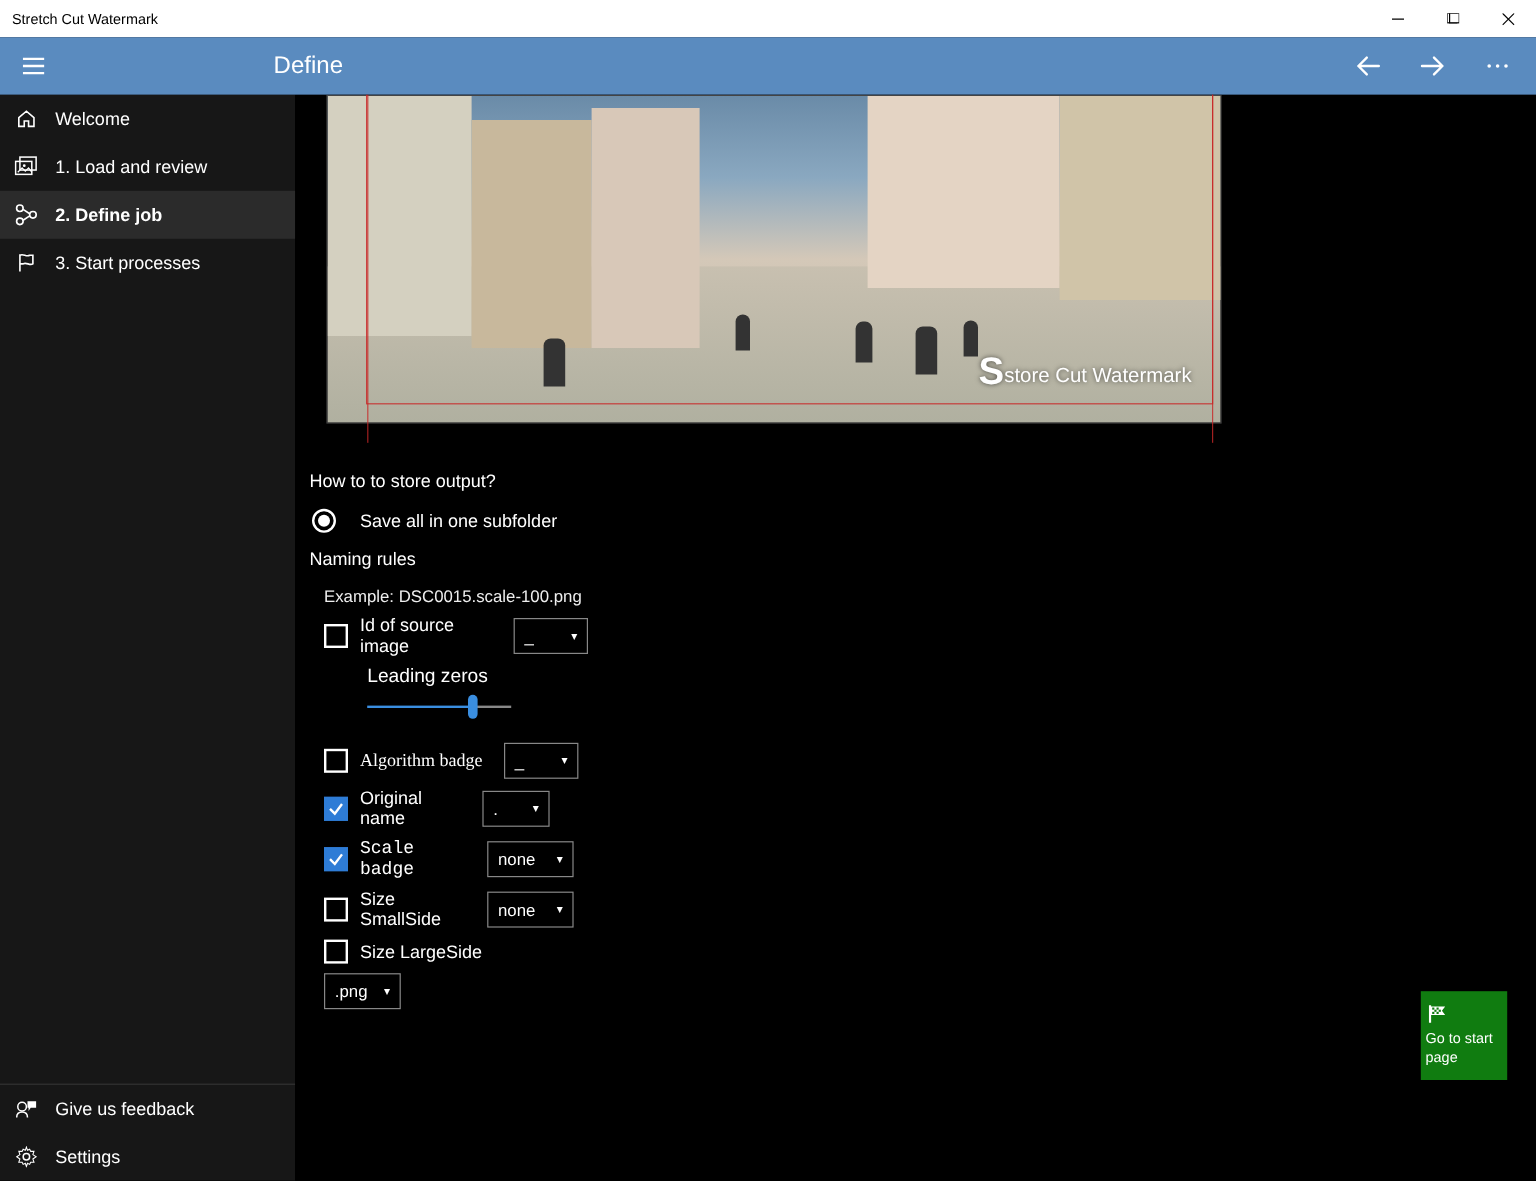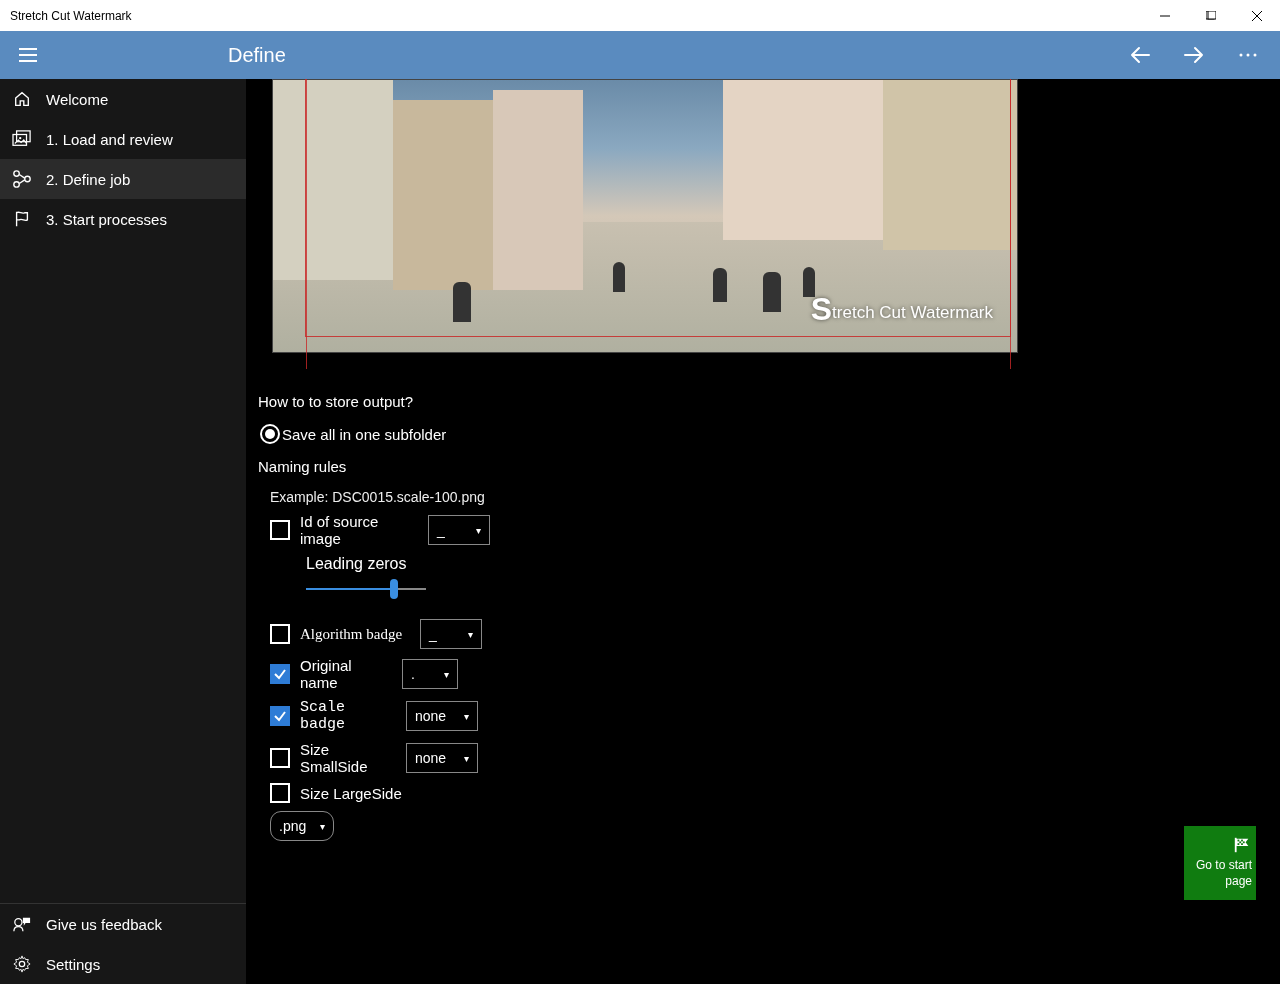--- a/index.html
+++ b/index.html
@@ -82,21 +82,21 @@
     display: flex;
     align-items: center;
     height: 40px;
     padding-left: 12px;
     gap: 14px;
     font-size: 15px;
     cursor: pointer;
   }
   .sidebar .nav-item.active {
     background: #2b2b2b;
-    font-weight: 400;
+    font-weight: 700;
   }
   .sidebar .nav-icon-sb {
     width: 20px;
     height: 20px;
     display: flex;
     align-items: center;
     justify-content: center;
     flex-shrink: 0;
   }
   .sidebar .bottom {
@@ -159,21 +159,21 @@
     color: #fff;
     font-size: 15px;
   }
   .form .section-label {
     margin-bottom: 14px;
     font-size: 15px;
   }
   .radio-row {
     display: flex;
     align-items: center;
-    gap: 2px;
+    gap: 20px;
     margin: 4px 0 8px 2px;
     font-size: 15px;
   }
   .radio {
     width: 20px;
     height: 20px;
     border: 2px solid #fff;
     border-radius: 50%;
     display: flex;
     align-items: center;
@@ -234,21 +234,21 @@
   .go-start {
     position: absolute;
     right: 24px;
     bottom: 84px;
     width: 72px;
     height: 74px;
     background: #107c10;
     color: #fff;
     display: flex;
     flex-direction: column;
-    align-items: flex-end;
+    align-items: flex-start;
     justify-content: center;
     font-size: 12px;
     text-align: center;
     line-height: 1.3;
     padding: 4px;
   }
   .go-start svg { margin-bottom: 4px; }
 </style>
 </head>
 <body>
@@ -381,21 +381,21 @@
           <div class="bld b2"></div>
           <div class="bld b3"></div>
           <div class="bld b4"></div>
           <div class="bld b5"></div>
         <div class="person" style="left:180px; bottom:30px;"></div>
         <div class="person" style="left:340px; bottom:60px; width:12px; height:30px;"></div>
         <div class="person" style="left:440px; bottom:50px; width:14px; height:34px;"></div>
         <div class="person" style="left:490px; bottom:40px;"></div>
         <div class="person" style="left:530px; bottom:55px; width:12px; height:30px;"></div>
         <div class="watermark-text">
-          <span class="bigS">S</span><span>tretch Cut Watermark</span>
+          <span class="bigS">S</span><span>store Cut Watermark</span>
         </div>
       </div>
       <div class="crop-guide" style="left:47px; top:-10px; width:706px; height:268px;"></div>
       <div class="crop-guide" style="left:34px; top:-30px; width:718px; height:320px; border-left:none; border-right:none; border-top:none; border-bottom:none;"></div>
       <div style="position:absolute; left:48px; top:-30px; width:1px; height:320px; background:rgba(200,40,40,0.8);"></div>
       <div style="position:absolute; left:752px; top:-30px; width:1px; height:320px; background:rgba(200,40,40,0.8);"></div>
     </div>
 
     <div class="form">
       <div class="section-label">How to to store output?</div>
@@ -473,21 +473,21 @@
         </span>
       </div>
 
       <div class="checkbox-row">
         <span class="checkbox"></span>
         <span>Size LargeSide</span>
       </div>
 
 
       <div style="margin-left:12px; margin-top:8px;">
-        <span class="sep-select" style="min-width:64px;border-radius:11px;">
+        <span class="sep-select" style="min-width:64px;">
           <span>.png</span>
           <span class="chev">▾</span>
         </span>
       </div>
     </div>
 
     <div class="go-start">
       <svg width="20" height="18" viewBox="0 0 22 20">
         <path d="M4 2 L4 18" stroke="#fff" stroke-width="2"></path>
         <path d="M4 3 L18 3 L15 7 L18 11 L4 11 Z" fill="#fff"></path>

